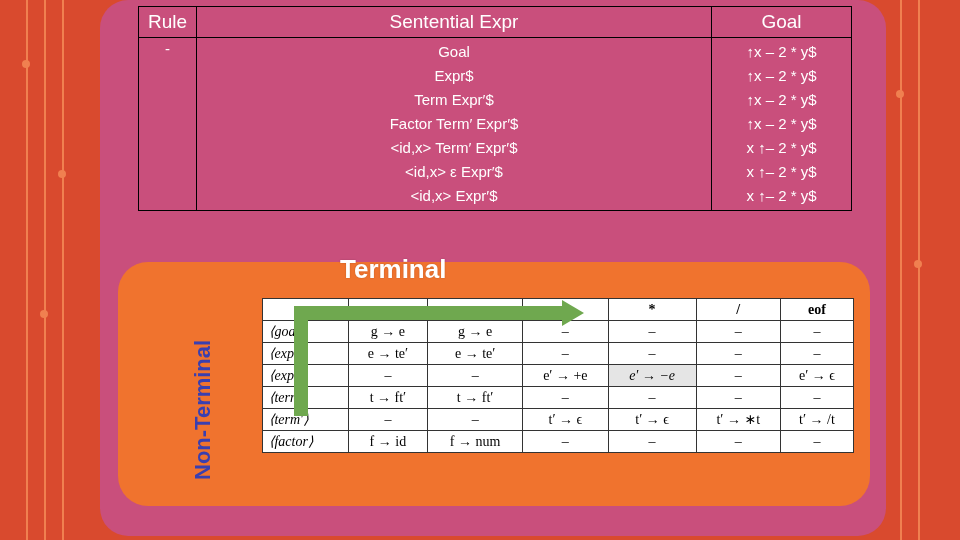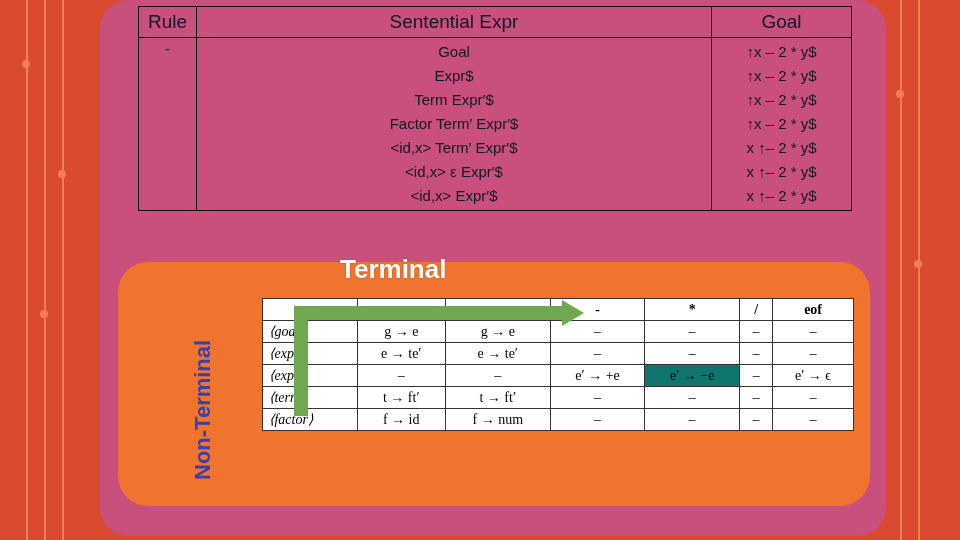--- a/index.html
+++ b/index.html
@@ -29,21 +29,21 @@
     border-radius: 28px;
   }
 
   
   .parse {
     position: absolute;
     left: 138px; top: 6px;
     width: 714px;
     border-collapse: collapse;
     font-size: 15px;
-    color: #0f172a;
+    color: #ffffff;
   }
   .parse th, .parse td {
     border: 1px solid #000;
     padding: 2px 6px;
     vertical-align: top;
     text-align: center;
   }
   .parse th {
     font-weight: normal;
     font-size: 19px;
@@ -91,21 +91,21 @@
     font-size: 14px;
   }
   .ll th, .ll td {
     border: 1px solid #333;
     padding: 2px 6px;
     text-align: center;
     height: 22px;
     white-space: nowrap;
   }
   .ll .rowhdr { text-align: left; font-style: italic; }
-  .ll td.hl { background: #0f766e; }
+  .ll td.hl { background: #e5e5e5; font-style: italic; }
 
   
   .arrow {
     position: absolute;
     left: 294px; top: 306px;
     width: 290px; height: 28px;
     pointer-events: none;
   }
   .arrow .shaft-v {
     position: absolute; left: 0; top: 0;
@@ -219,20 +219,29 @@
       <tr>
         <td class="rowhdr">⟨term⟩</td>
         <td>t → ft′</td>
         <td>t → ft′</td>
         <td>–</td>
         <td>–</td>
         <td>–</td>
         <td>–</td>
       </tr>
       <tr>
+        <td class="rowhdr">⟨term′⟩</td>
+        <td>–</td>
+        <td>–</td>
+        <td>t′ → ϵ</td>
+        <td>t′ → ϵ</td>
+        <td>t′ → ∗t</td>
+        <td>t′ → /t</td>
+      </tr>
+      <tr>
         <td class="rowhdr">⟨factor⟩</td>
         <td>f → id</td>
         <td>f → num</td>
         <td>–</td>
         <td>–</td>
         <td>–</td>
         <td>–</td>
       </tr>
     </tbody>
 </table>

